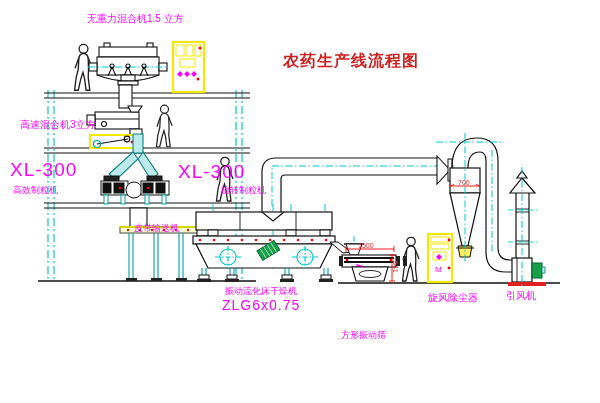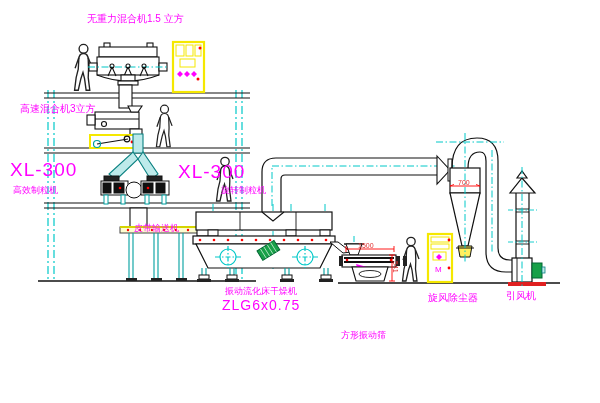--- a/index.html
+++ b/index.html
@@ -300,38 +300,39 @@
     <ellipse cx="370" cy="274" rx="11" ry="3.5" fill="none" stroke="#111" stroke-width="0.9"></ellipse>
 
     <g stroke="#ff0000" stroke-width="0.9" fill="none">
       <path d="M346,249 H394 M346,246 V252 M394,246 V252"></path>
       <path d="M392,255 V281 M389,255 H395 M389,281 H395"></path>
     </g>
   </g>
 </svg>
 
 <div class="lbl md" style="left:87px;top:14px;">无重力混合机1.5 立方</div>
-<div class="lbl md" style="left:20px;top:104px;">高速混合机3立方</div>
+<div class="lbl md" style="left:20px;top:120px;">高速混合机3立方</div>
 
 <div class="lbl xl" style="left:10px;top:160px;">XL-300</div>
 <div class="lbl sm" style="left:13px;top:186px;">高效制粒机</div>
 
 <div class="lbl xl" style="left:178px;top:162px;">XL-300</div>
 <div class="lbl sm" style="left:181px;top:186px;margin-left:40px;">旋转制粒机</div>
 
 <div class="lbl sm" style="left:134px;top:224px;">皮带输送机</div>
 
 <div class="lbl sm" style="left:225px;top:287px;">振动流化床干燥机</div>
 <div class="lbl model" style="left:222px;top:298px;">ZLG6x0.75</div>
 
 <div class="lbl sm" style="left:341px;top:287px;margin-top:44px;">方形振动筛</div>
 
 <div class="lbl md" style="left:428px;top:293px;">旋风除尘器</div>
 <div class="lbl md" style="left:506px;top:291px;">引风机</div>
 
+<div class="title-zh">农药生产线流程图</div>
 
 <div class="lbl tiny red" style="left:458px;top:179px;">700</div>
 <div class="lbl tiny red" style="left:358px;top:242px;">1500</div>
 <div class="lbl tiny red rot90" style="left:399px;top:261px;">541</div>
 
 <div class="lbl" style="left:435px;top:266px;font-size:8px;">M</div>
 
 </div>
 
 </body></html>

